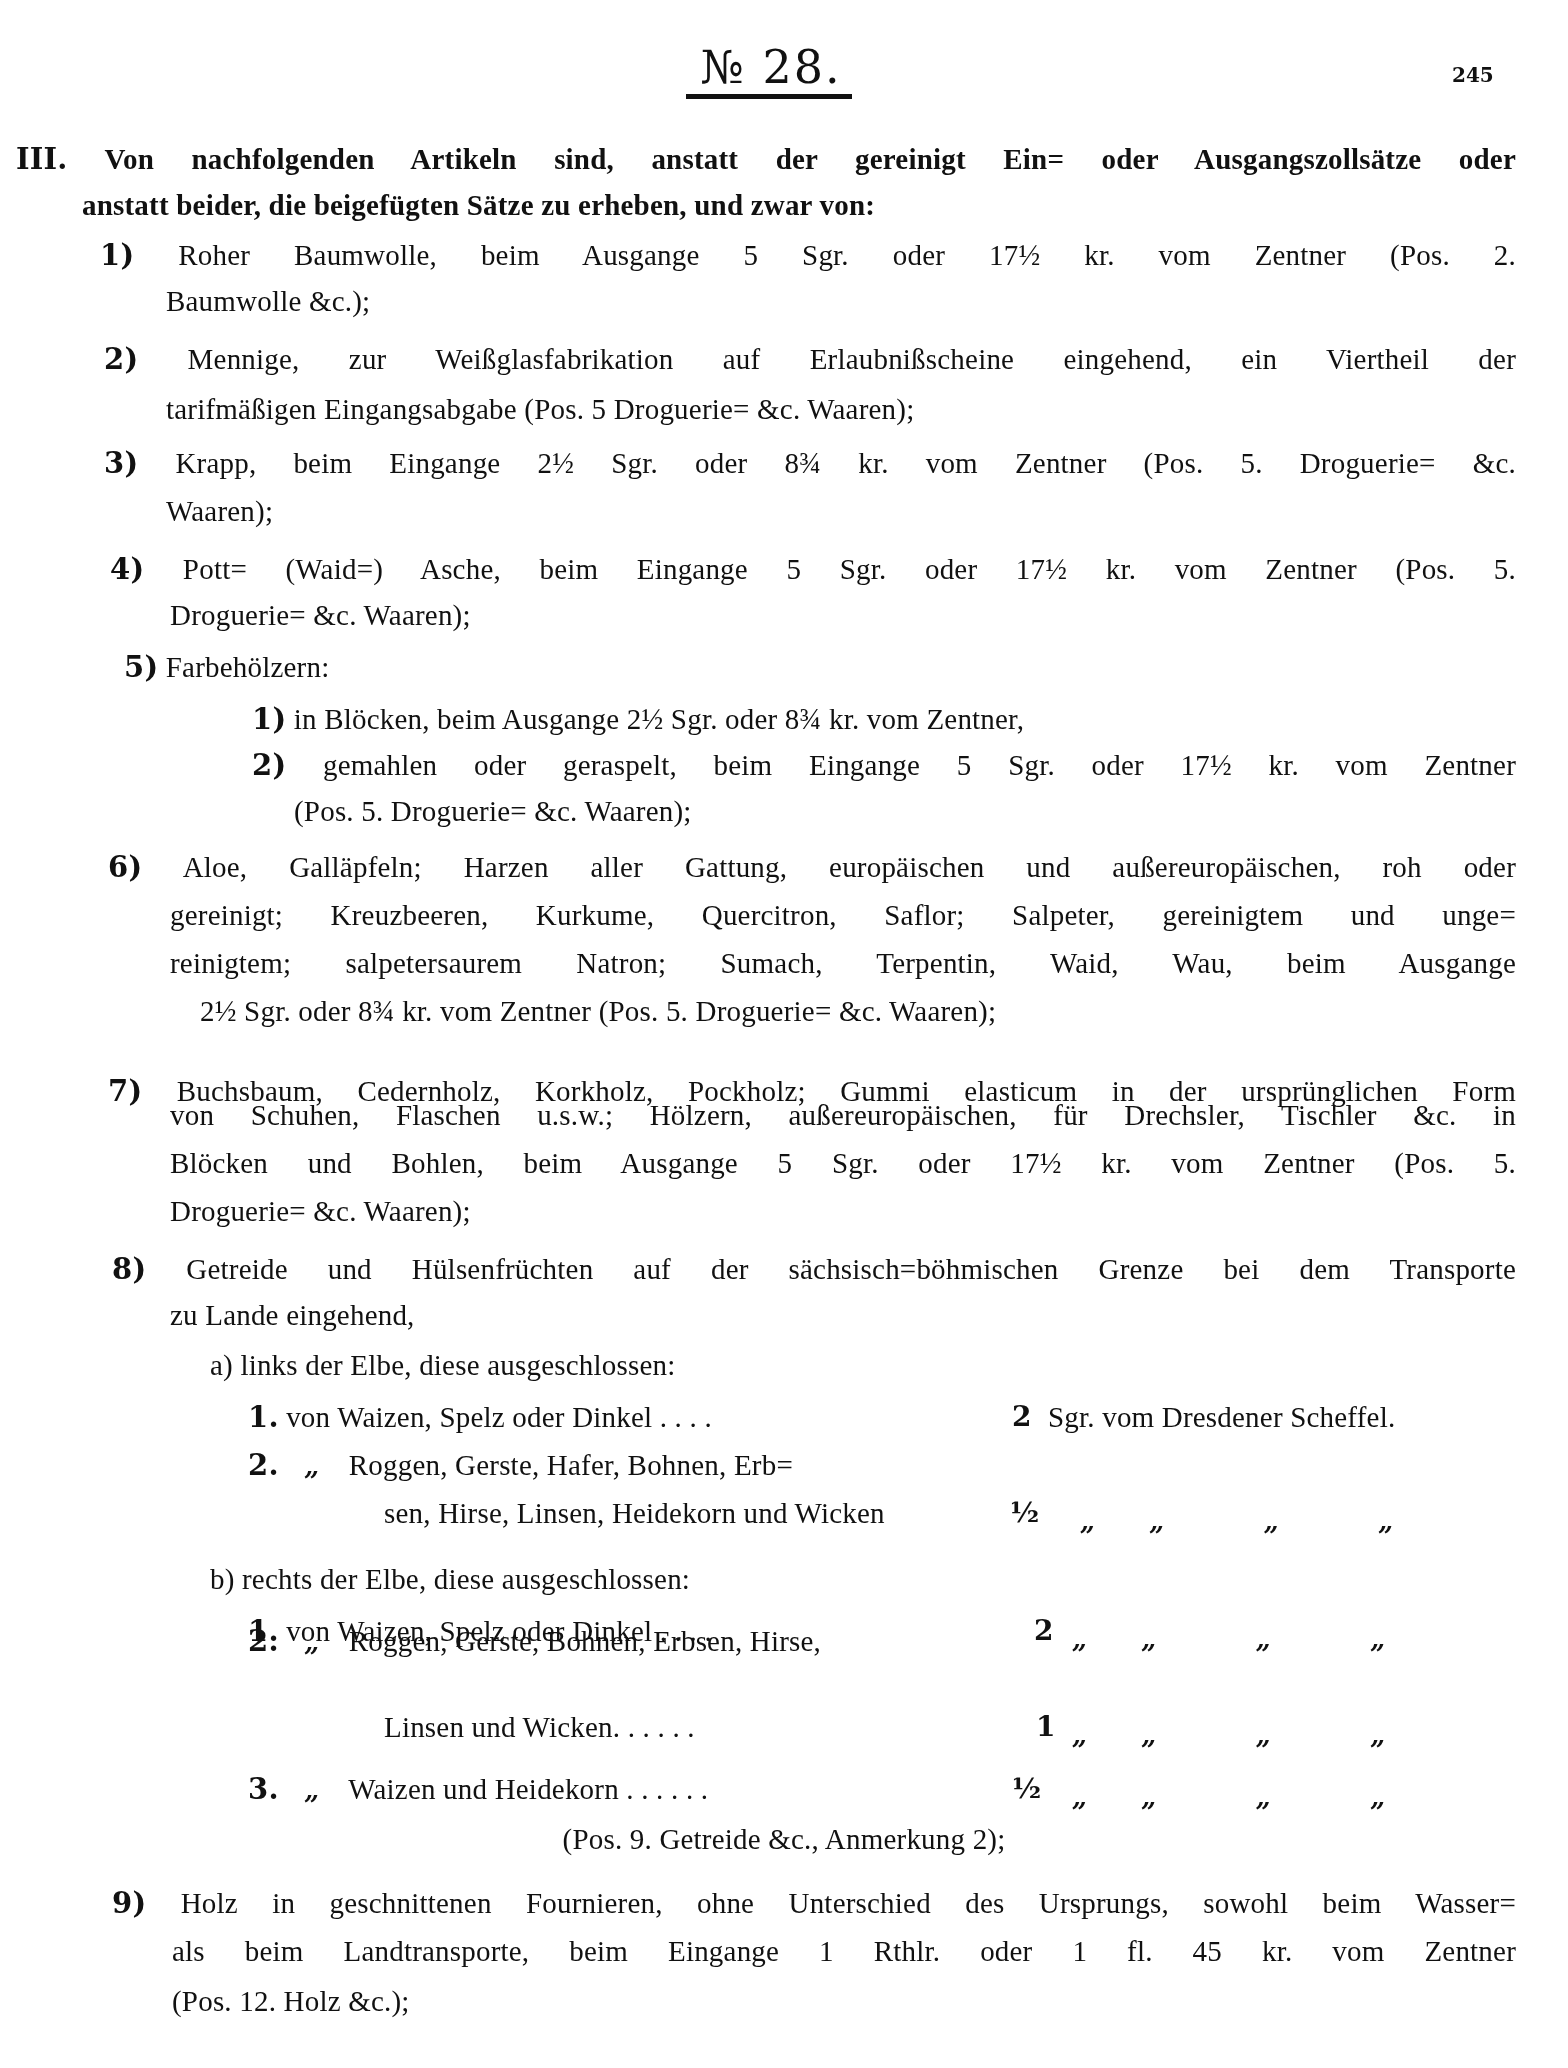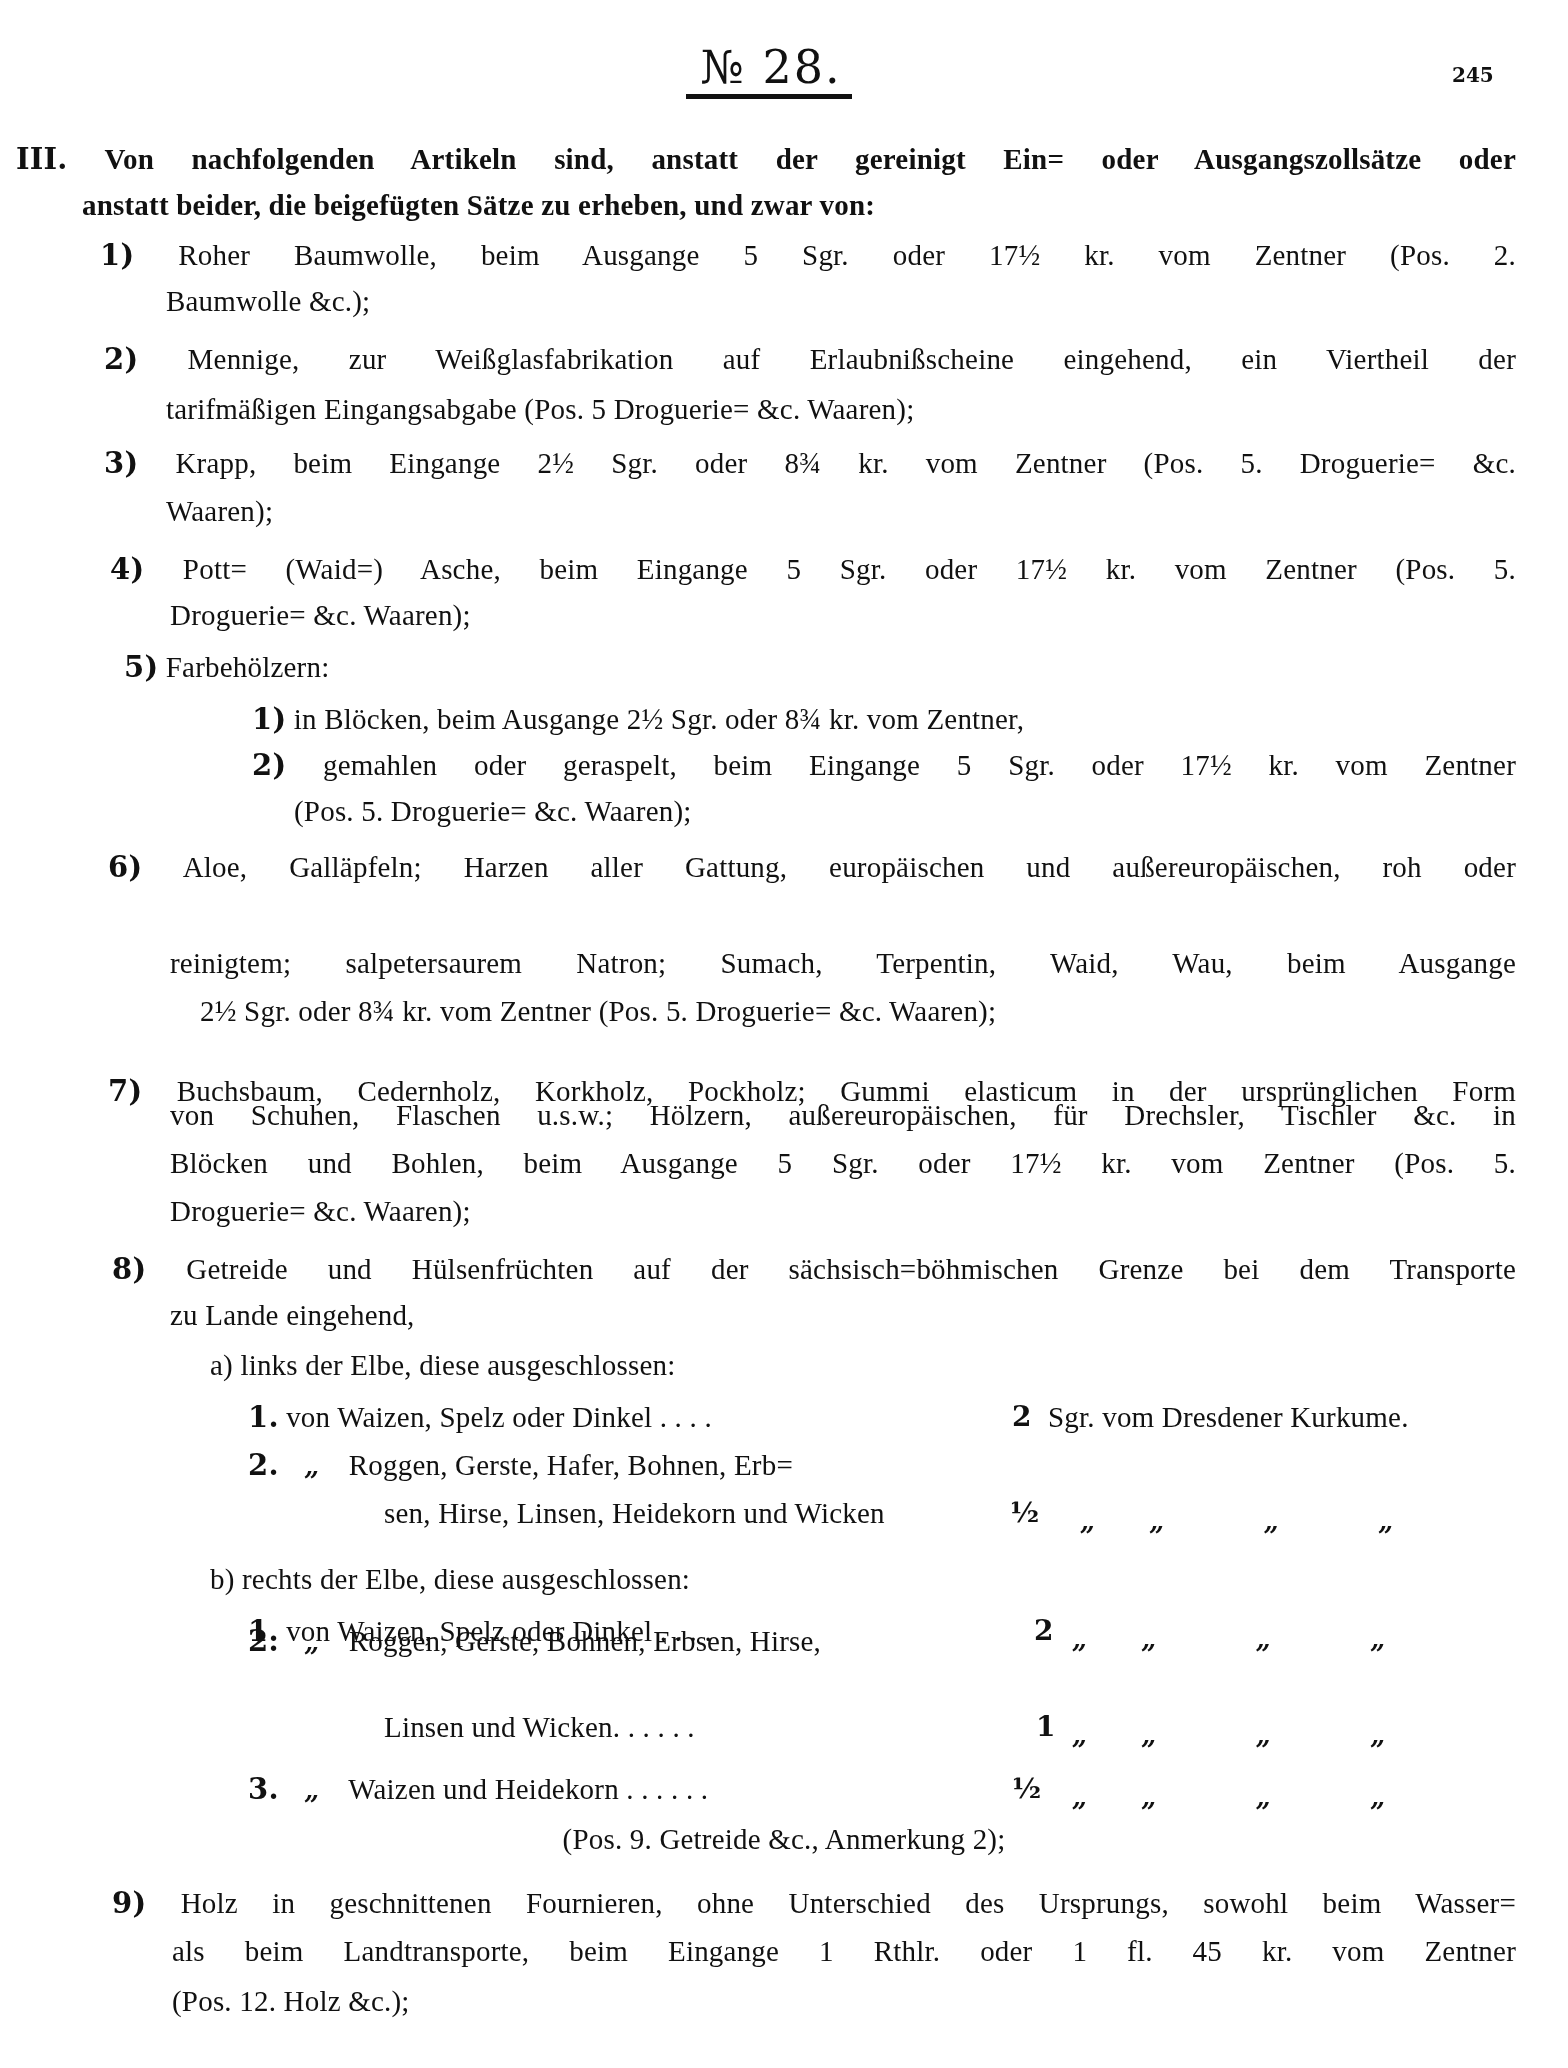--- a/index.html
+++ b/index.html
@@ -131,20 +131,21 @@
   <div class="line just" style="left:252px; top:746px; width:1264px;">
     <span class="marker">2)</span>
     <span>gemahlen oder geraspelt, beim Eingange 5 Sgr. oder 17½ kr. vom Zentner</span>
   </div>
   <div class="line" style="left:294px; top:792px;">(Pos. 5. Droguerie= &amp;c. Waaren);</div>
 
   <div class="line just" style="left:108px; top:848px; width:1408px;">
     <span class="marker">6)</span>
     <span>Aloe, Galläpfeln; Harzen aller Gattung, europäischen und außereuropäischen, roh oder</span>
   </div>
+  <div class="line just" style="left:170px; top:896px; width:1346px;">gereinigt; Kreuzbeeren, Kurkume, Quercitron, Saflor; Salpeter, gereinigtem und unge=</div>
   <div class="line just" style="left:170px; top:944px; width:1346px;">reinigtem; salpetersaurem Natron; Sumach, Terpentin, Waid, Wau, beim Ausgange</div>
   <div class="line" style="left:200px; top:992px;">2½ Sgr. oder 8¾ kr. vom Zentner (Pos. 5. Droguerie= &amp;c. Waaren);</div>
 
   <div class="line just" style="left:108px; top:1048px; width:1408px;margin-top:24px;">
     <span class="marker">7)</span>
     <span>Buchsbaum, Cedernholz, Korkholz, Pockholz; Gummi elasticum in der ursprünglichen Form</span>
   </div>
   <div class="line just" style="left:170px; top:1096px; width:1346px;">von Schuhen, Flaschen u.s.w.; Hölzern, außereuropäischen, für Drechsler, Tischler &amp;c. in</div>
   <div class="line just" style="left:170px; top:1144px; width:1346px;">Blöcken und Bohlen, beim Ausgange 5 Sgr. oder 17½ kr. vom Zentner (Pos. 5.</div>
   <div class="line" style="left:170px; top:1192px;">Droguerie= &amp;c. Waaren);</div>
@@ -155,21 +156,21 @@
   </div>
   <div class="line" style="left:170px; top:1296px;">zu Lande eingehend,</div>
 
   <div class="line" style="left:210px; top:1346px;">a) links der Elbe, diese ausgeschlossen:</div>
 
   <div class="line" style="left:248px; top:1398px;">
     <span class="num">1.</span>
     <span>von Waizen, Spelz oder Dinkel . . . .</span>
   </div>
   <div class="col" style="left:1012px; top:1398px;">2</div>
-  <div class="line" style="left:1048px; top:1398px;">Sgr. vom Dresdener Kurkume.</div>
+  <div class="line" style="left:1048px; top:1398px;">Sgr. vom Dresdener Scheffel.</div>
 
   <div class="line" style="left:248px; top:1446px;">
     <span class="num">2.</span>
     <span class="ditto" style="position:relative; margin:0 22px 0 18px;">„</span>
     <span>Roggen, Gerste, Hafer, Bohnen, Erb=</span>
   </div>
 
   <div class="line" style="left:384px; top:1494px;">sen, Hirse, Linsen, Heidekorn und Wicken</div>
   <div class="col" style="left:1010px; top:1494px;">½</div>
   <div class="ditto" style="left:1080px; top:1502px; white-space:pre;">„      „           „           „</div>

